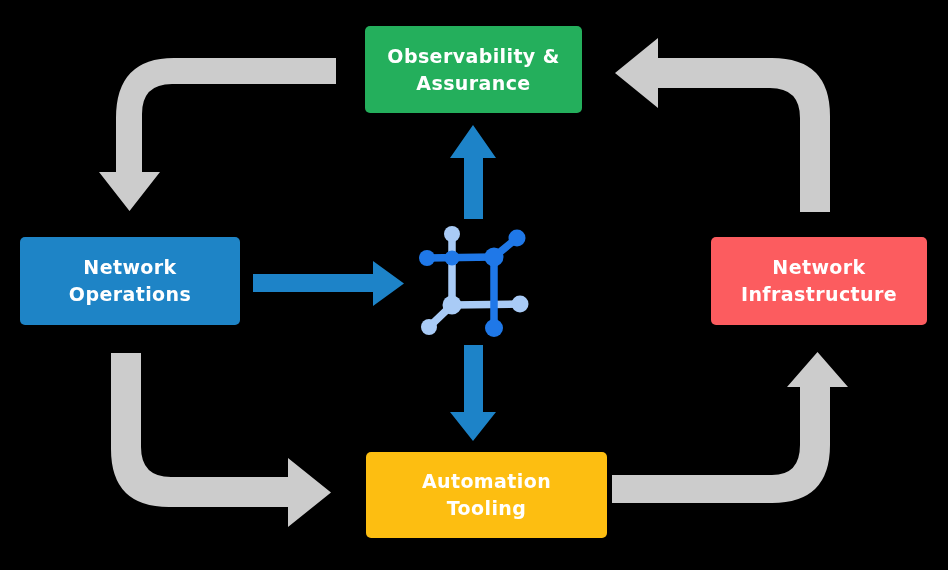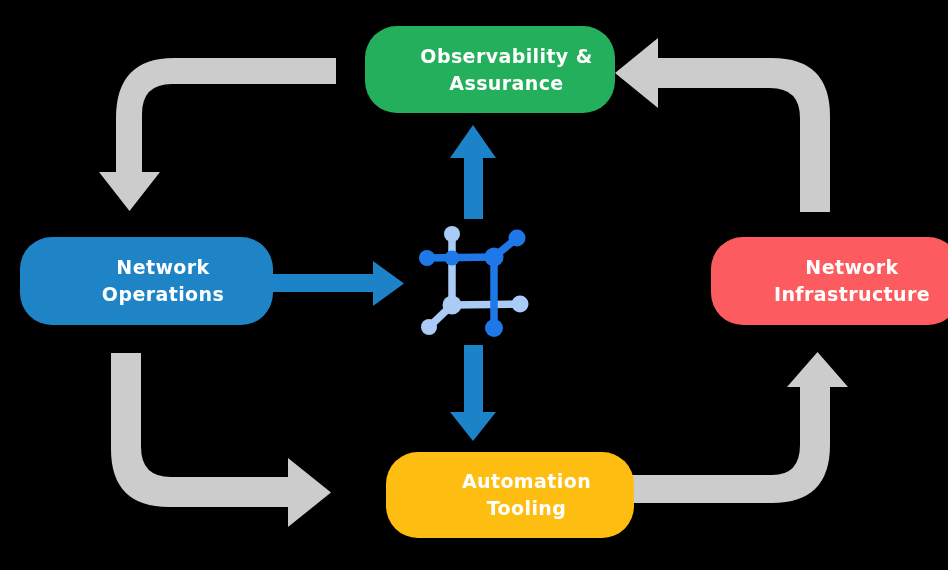--- a/index.html
+++ b/index.html
@@ -11,37 +11,36 @@
     background: #000;
     overflow: hidden;
     font-family: "DejaVu Sans", "Liberation Sans", sans-serif;
   }
   .layer {
     position: absolute;
     left: 0; top: 0;
   }
   .node {
     position: absolute;
-    border-radius: 32px;
+    border-radius: 5px;
     display: flex;
     align-items: center;
     justify-content: center;
     text-align: center;
     color: #ffffff;
     font-size: 19px;
     font-weight: 600;
     letter-spacing: 0.4px;
     line-height: 1.42;
     white-space: pre-line;
-    padding-left: 33px;
   }
   .node-observability   { left: 365px; top: 26px;  width: 217px; height: 87px; background: #24af5c; }
   .node-operations      { left: 20px;  top: 237px; width: 220px; height: 88px; background: #1e84c6; }
   .node-infrastructure  { left: 711px; top: 237px; width: 216px; height: 88px; background: #fc5c5f; }
-  .node-automation      { left: 386px; top: 452px; width: 215px; height: 86px; background: #fdbe11; }
+  .node-automation      { left: 366px; top: 452px; width: 241px; height: 86px; background: #fdbe11; }
 </style>
 </head>
 <body>
 
 <div class="canvas">
 
   <svg class="layer" width="948" height="570" viewBox="0 0 948 570">
 
     <path fill="#cccccc" d="M336,58 L174,58 Q116,58 116,118 L116,172 L99,172 L129.5,211 L160,172 L142,172 L142,114 Q142,84 172,84 L336,84 Z"></path>
 

